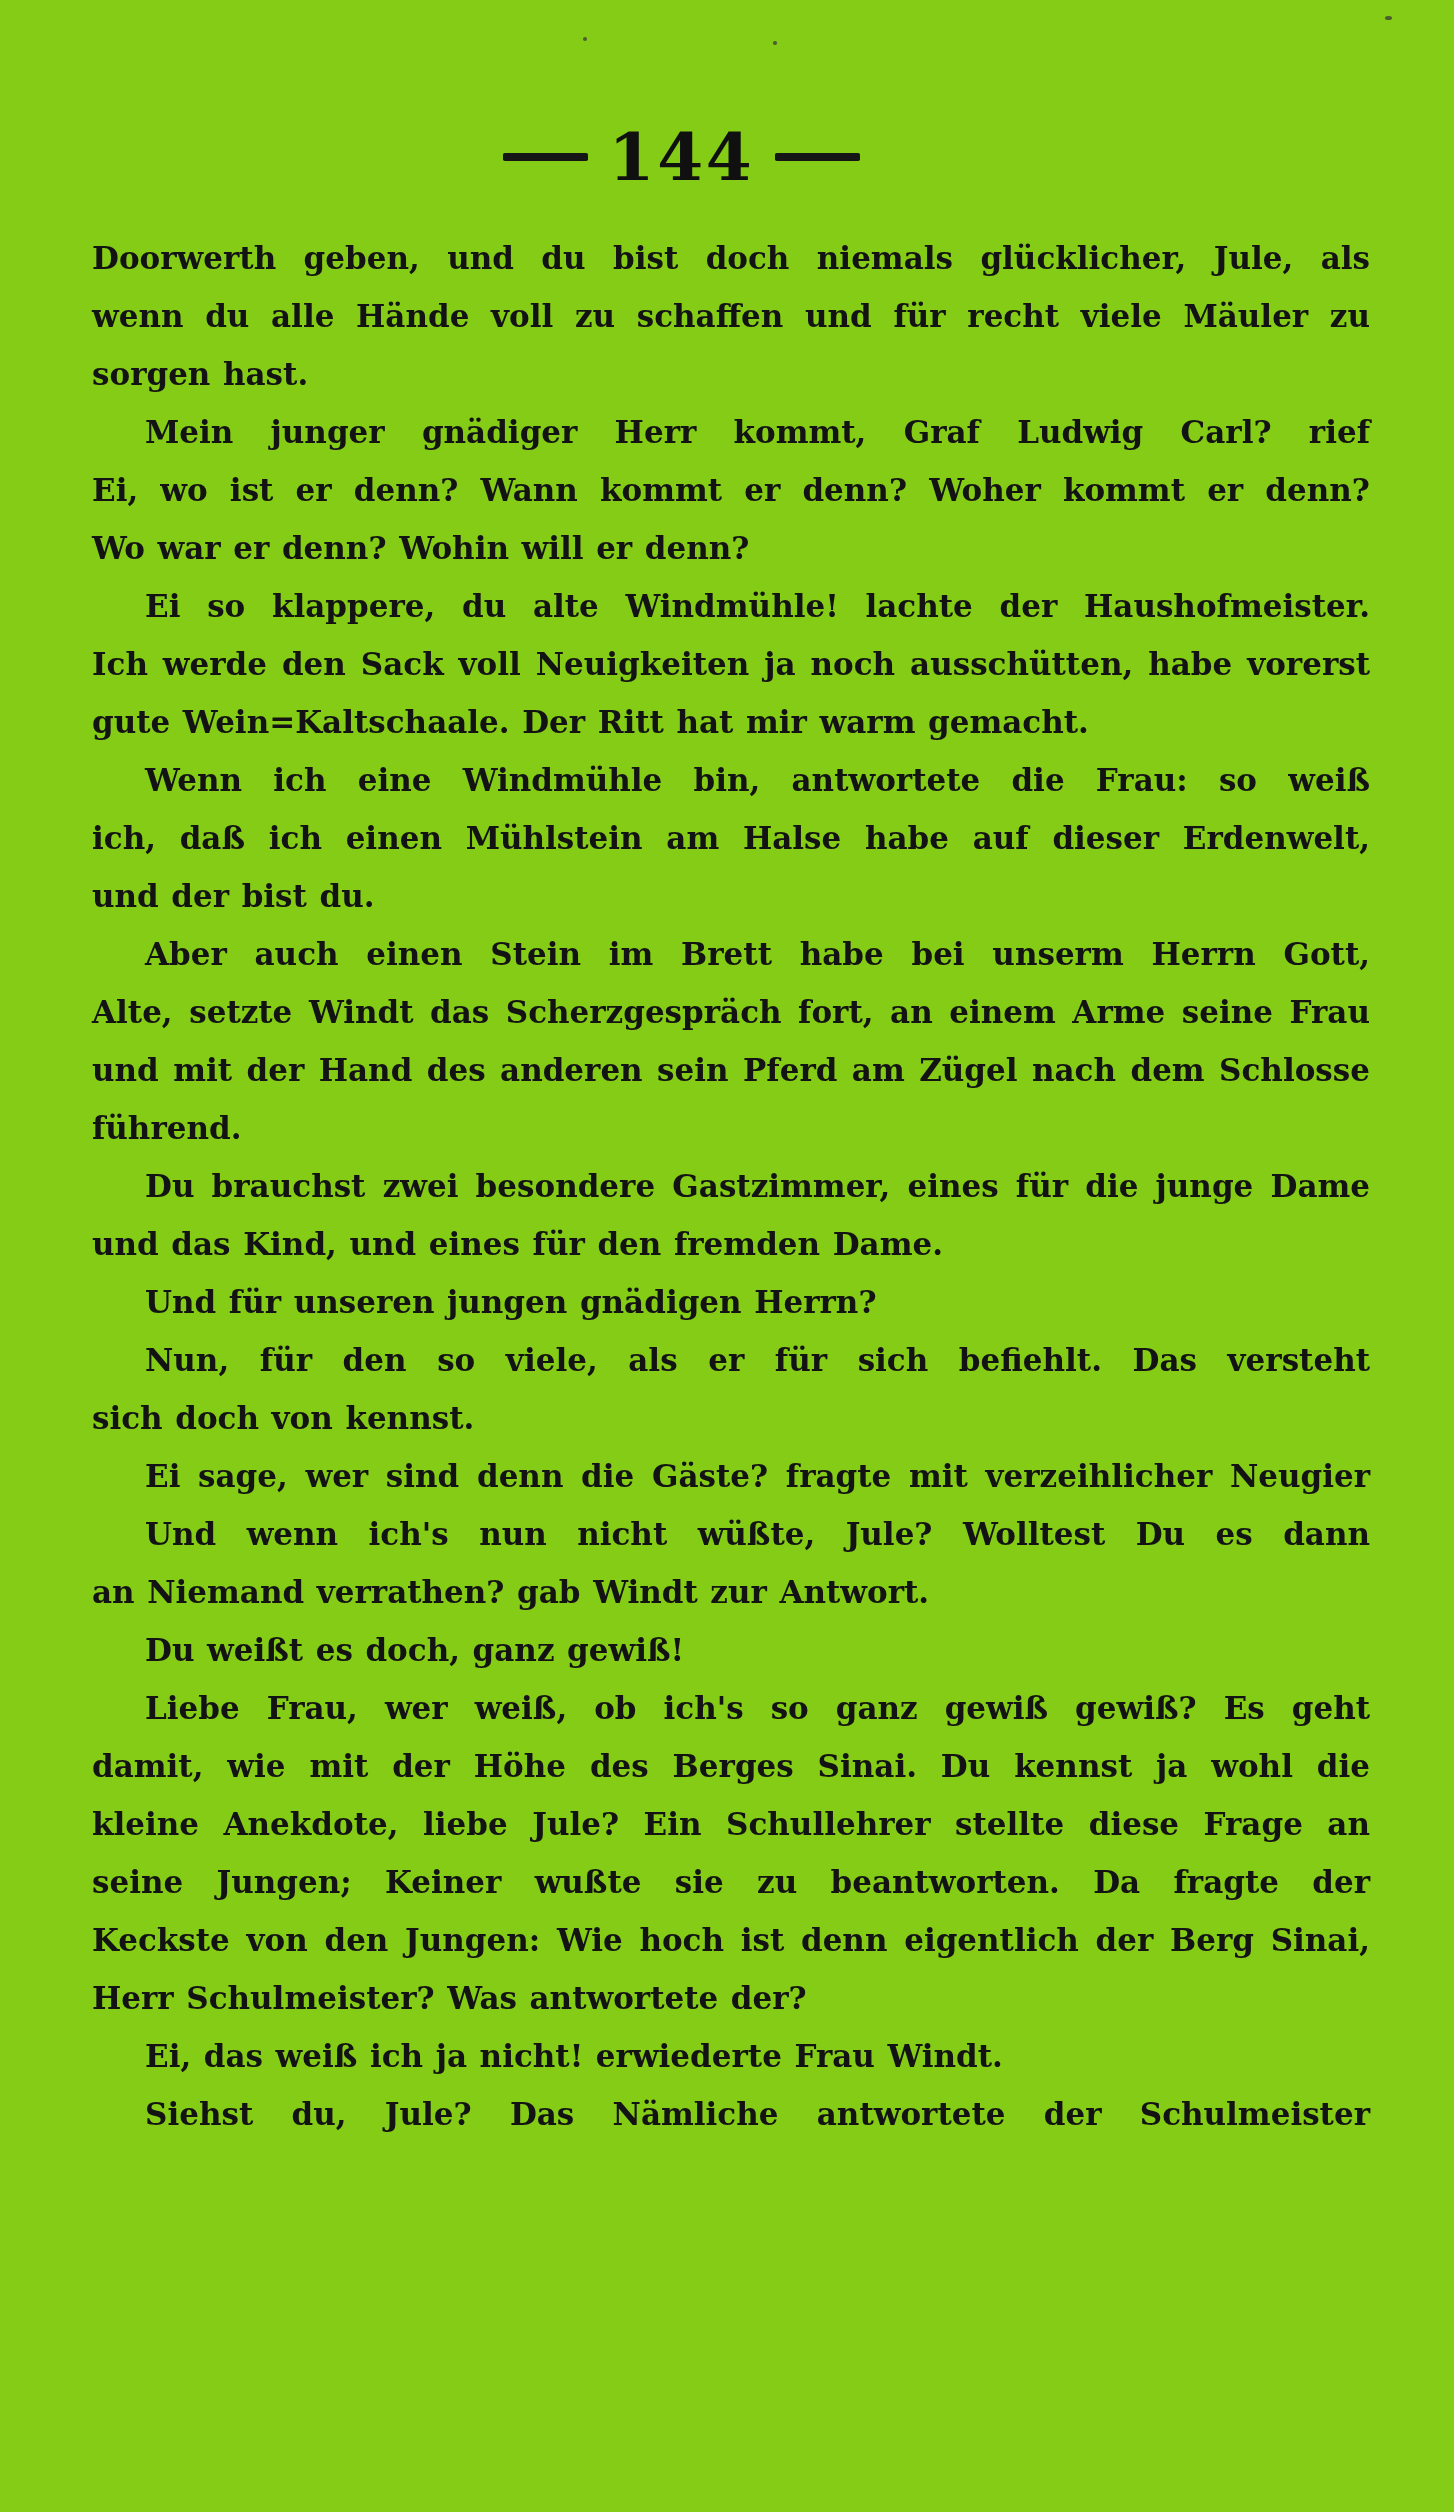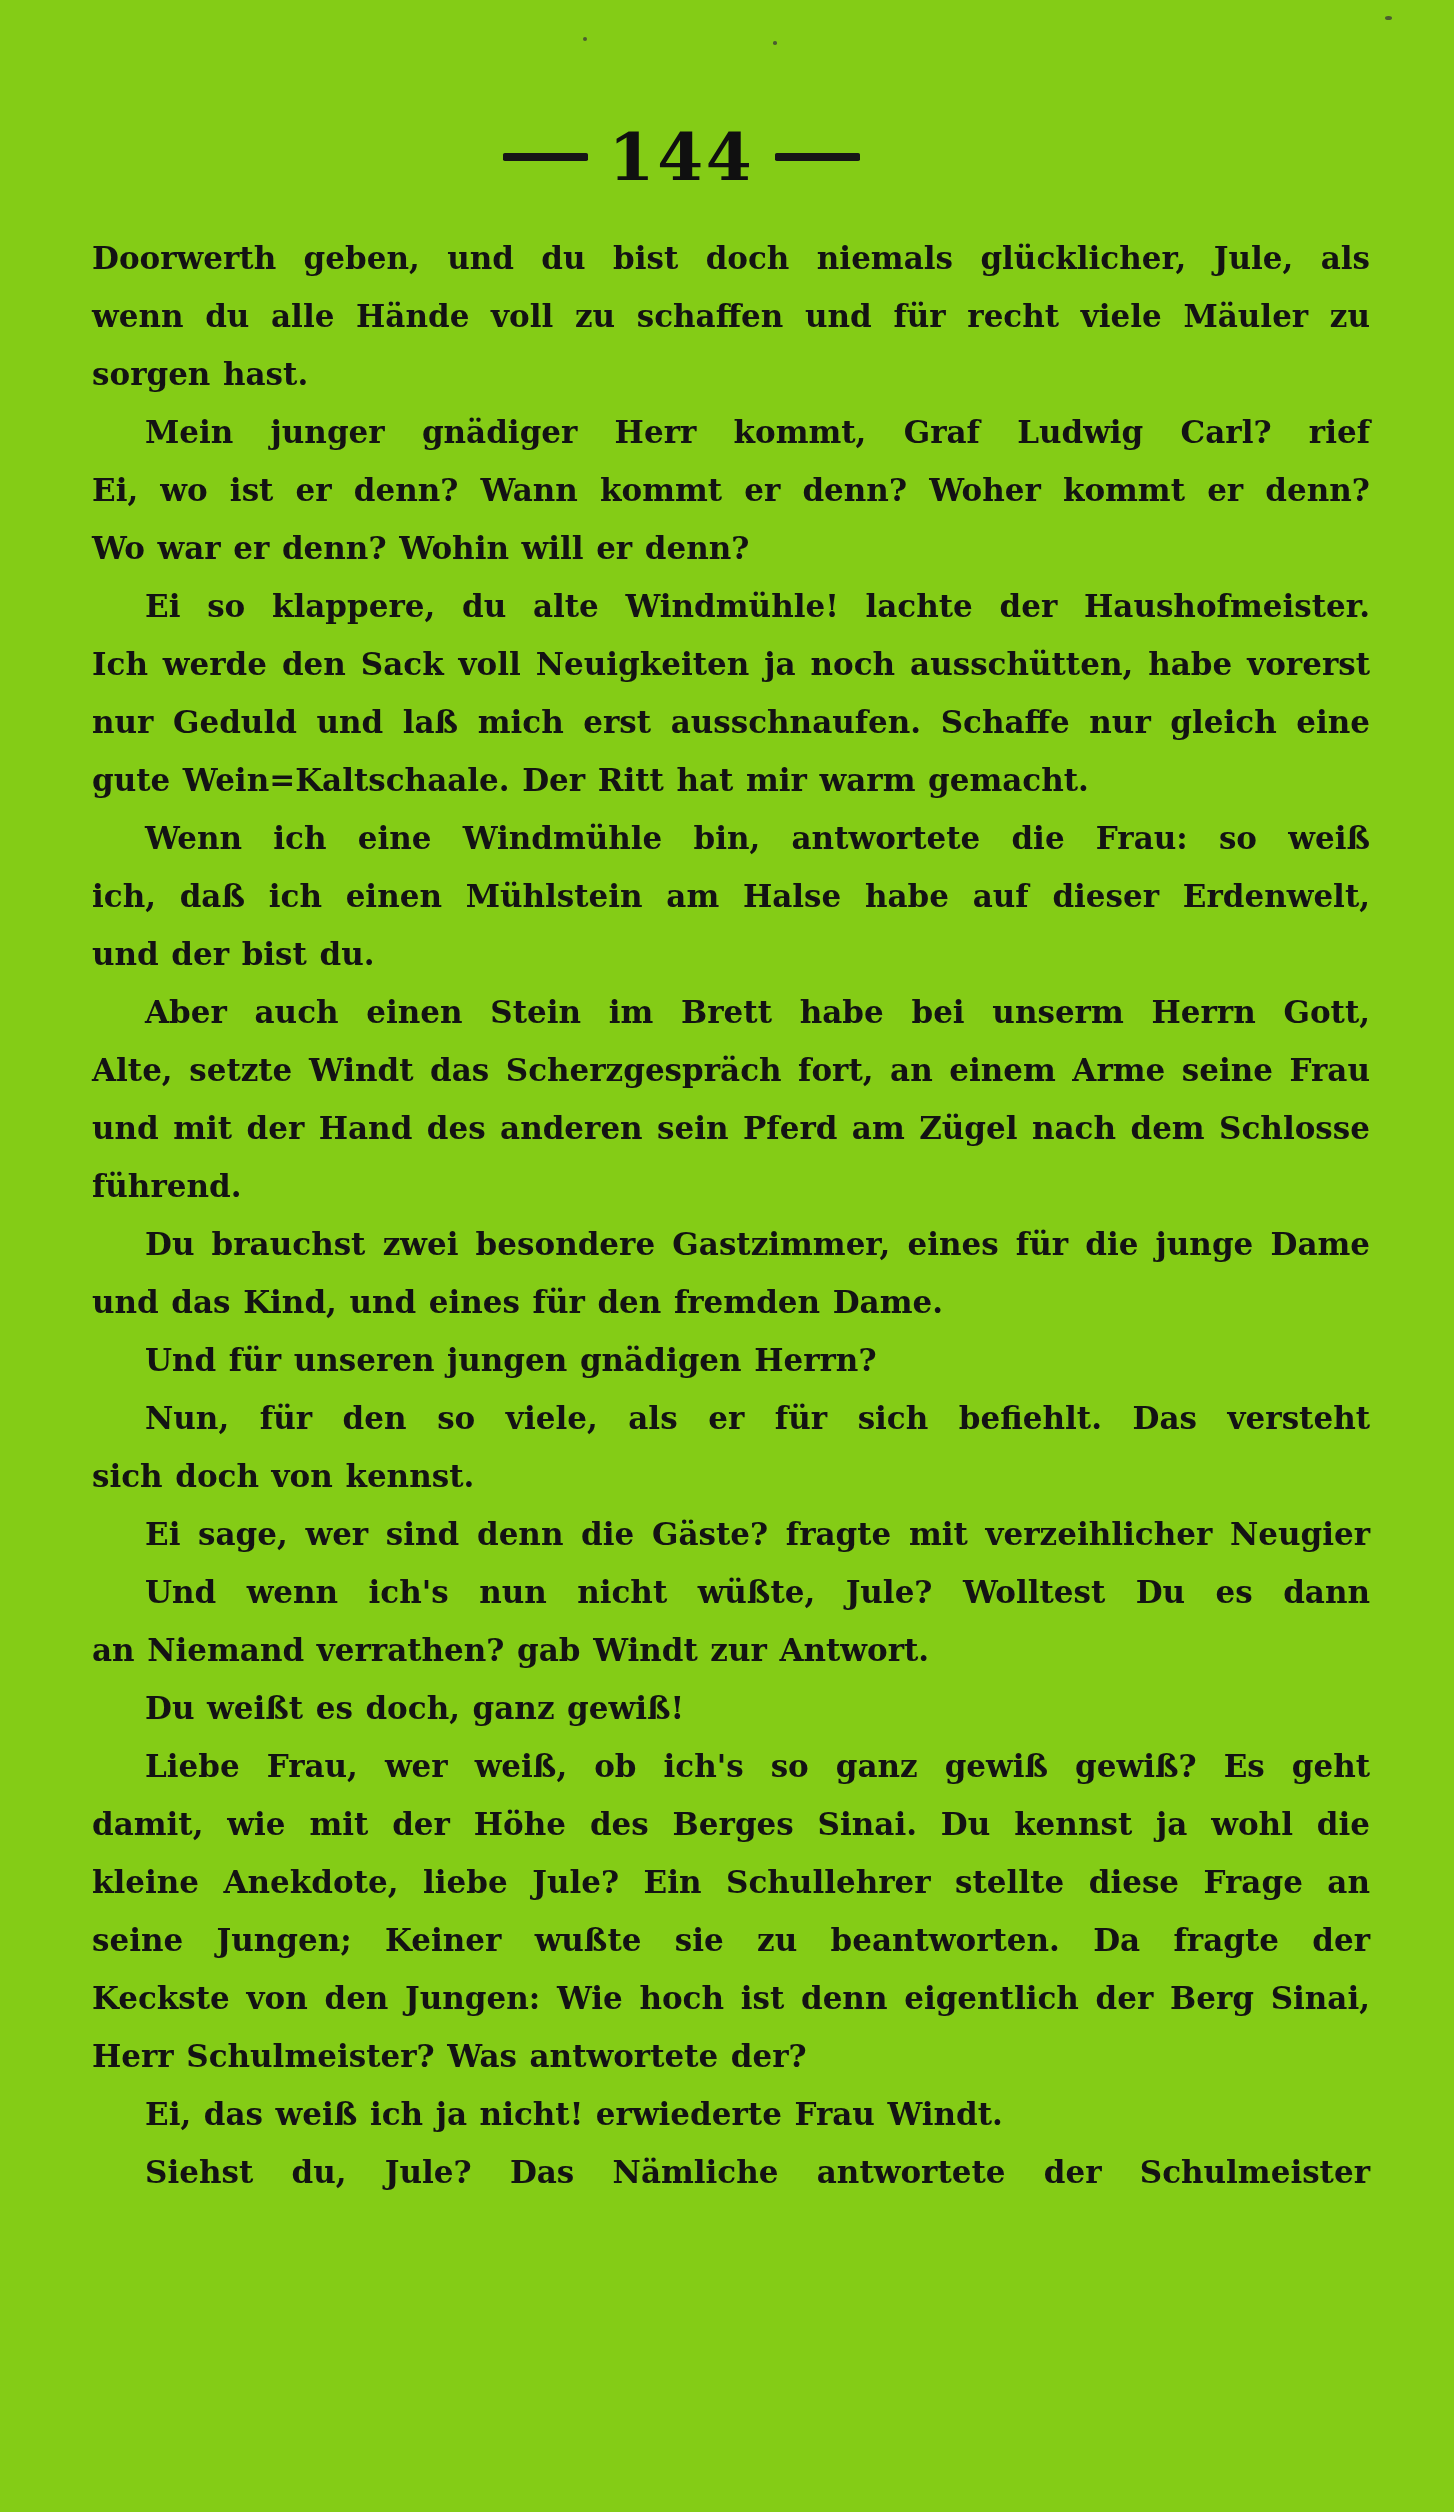--- a/index.html
+++ b/index.html
@@ -87,21 +87,20 @@
 
     <div class="para">
       <div class="line ind">Mein junger gnädiger Herr kommt, Graf Ludwig Carl? rief</div>
       <div class="line">Ei, wo ist er denn? Wann kommt er denn? Woher kommt er denn?</div>
       <div class="line end">Wo war er denn? Wohin will er denn?</div>
     </div>
 
     <div class="para">
       <div class="line ind">Ei so klappere, du alte Windmühle! lachte der Haushofmeister.</div>
       <div class="line">Ich werde den Sack voll Neuigkeiten ja noch ausschütten, habe vorerst</div>
-      <div class="line">nur Geduld und laß mich erst ausschnaufen. Schaffe nur gleich eine</div>
       <div class="line end">gute Wein=Kaltschaale. Der Ritt hat mir warm gemacht.</div>
     </div>
 
     <div class="para">
       <div class="line ind">Wenn ich eine Windmühle bin, antwortete die Frau: so weiß</div>
       <div class="line">ich, daß ich einen Mühlstein am Halse habe auf dieser Erdenwelt,</div>
       <div class="line end">und der bist du.</div>
     </div>
 
     <div class="para">

